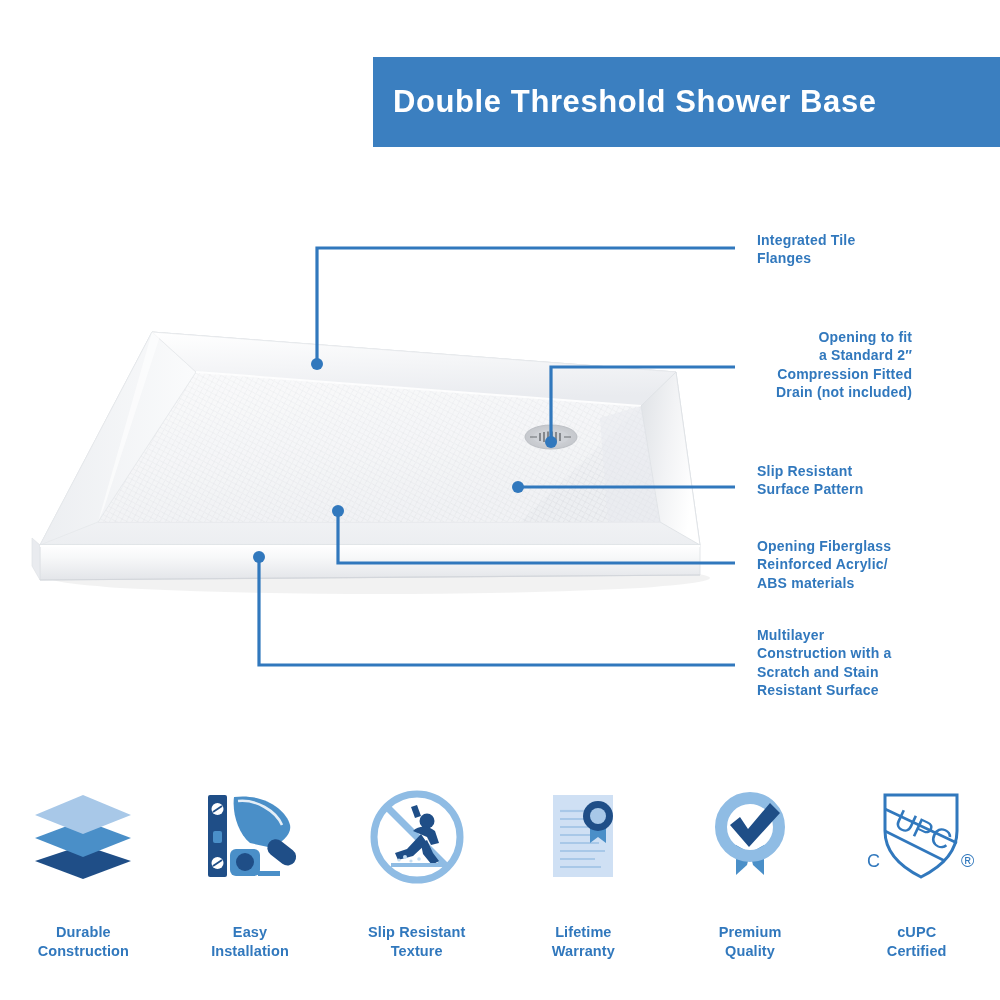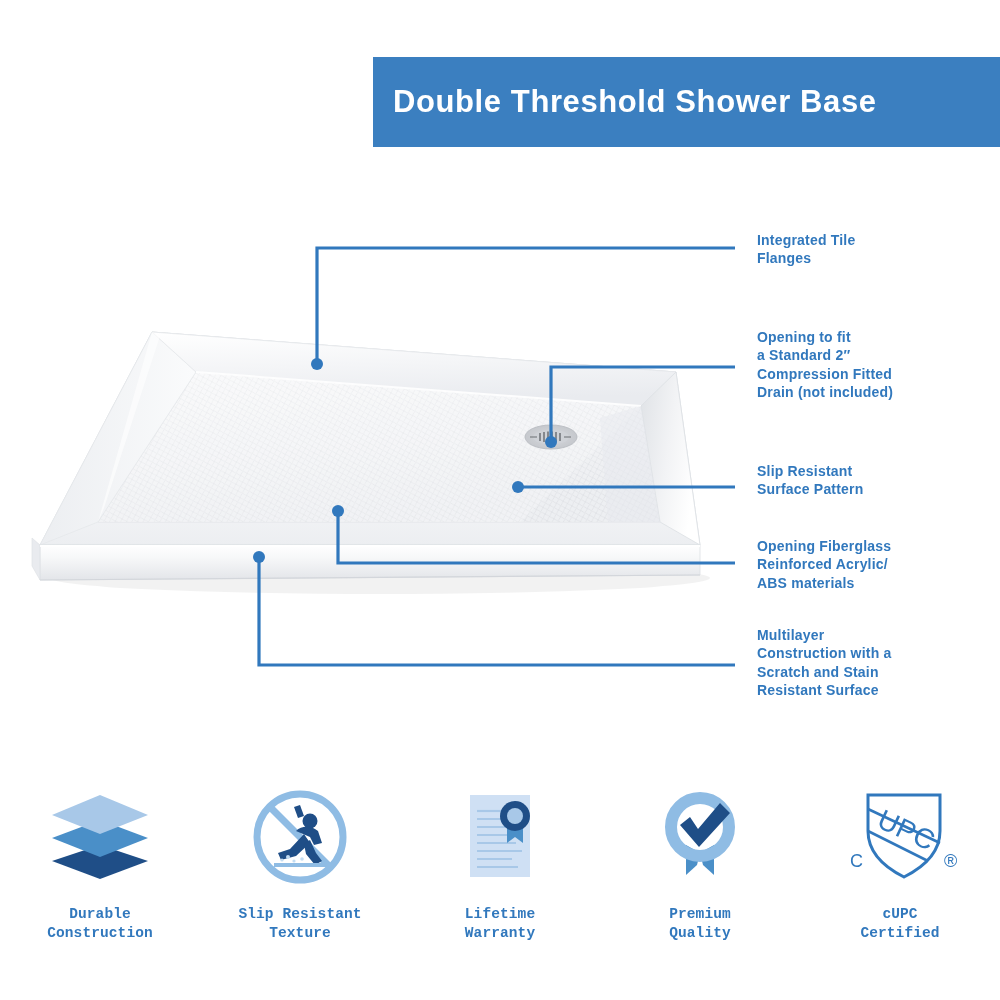--- a/index.html
+++ b/index.html
@@ -40,21 +40,21 @@
     position: absolute;
     color: #3178bd;
     font-size: 14px;
     font-weight: bold;
     line-height: 1.32;
     letter-spacing: 0.2px;
     white-space: pre-line;
     font-family: "Liberation Sans", sans-serif;
   }
   #callout-flanges   { left: 757px; top: 231px; }
-  #callout-drain     { left: 757px; top: 328px; }
+  #callout-drain     { left: 776px; top: 328px; text-align: right; }
   #callout-slip      { left: 757px; top: 462px; }
   #callout-material  { left: 757px; top: 537px; }
   #callout-multi     { left: 757px; top: 626px; }
 
   
   #product-svg, #leader-svg {
     position: absolute;
     left: 0; top: 0;
     width: 1000px; height: 1000px;
   }
@@ -74,29 +74,29 @@
     align-items: center;
     justify-content: flex-start;
   }
   .feature-icon {
     height: 118px;
     display: flex;
     align-items: center;
     justify-content: center;
   }
   .feature-label {
-    margin-top: 9px;
+    margin-top: 27px;
     text-align: center;
     color: #3178bd;
     font-size: 14.5px;
     font-weight: bold;
     line-height: 1.3;
     white-space: pre-line;
     letter-spacing: 0.1px;
-    font-family: Liberation Mono, monospace;
+    font-family: Liberation Sans, sans-serif;
   }
 </style>
 </head>
 <body>
 
 <div id="page">
 
   <div id="title-banner">
     <span id="title-text">Double Threshold Shower Base</span>
   </div>
@@ -245,20 +245,44 @@
         <svg width="112" height="100" viewBox="0 0 112 100" xmlns="http://www.w3.org/2000/svg">
           <polygon points="56,58 8,74 56,92 104,74" fill="#1f4e87"></polygon>
           <polygon points="56,33 8,51 56,70 104,51" fill="#4a8fc8"></polygon>
           <polygon points="56,8 8,28 56,47 104,28" fill="#a8c8e8"></polygon>
         </svg>
       </div>
       <div class="feature-label">Durable
 Construction</div>
     </div>
 
+    <div class="feature-item">
+      <div class="feature-icon">
+        <svg width="112" height="100" viewBox="0 0 112 100" xmlns="http://www.w3.org/2000/svg">
+
+          <rect x="14" y="8" width="19" height="82" rx="2" fill="#1f4e87"></rect>
+          <ellipse cx="23.5" cy="22" rx="6" ry="6" fill="#ffffff"></ellipse>
+          <line x1="19" y1="25" x2="28" y2="19" stroke="#1f4e87" stroke-width="1.8"></line>
+          <ellipse cx="23.5" cy="76" rx="6" ry="6" fill="#ffffff"></ellipse>
+          <line x1="19" y1="79" x2="28" y2="73" stroke="#1f4e87" stroke-width="1.8"></line>
+          <rect x="19" y="44" width="9" height="12" rx="2" fill="#4a8fc8"></rect>
+
+          <path d="M40 10 C68 6 92 22 96 38 C98 48 86 58 74 60 L56 56 C44 46 38 26 40 10 Z" fill="#4a8fc8"></path>
+          <path d="M44 14 C62 12 82 24 88 38" fill="none" stroke="#ffffff" stroke-width="2.6" opacity="0.85"></path>
+
+          <rect x="72" y="57" width="32" height="17" rx="8.5" fill="#1f4e87" transform="rotate(38 88 65)"></rect>
+
+          <rect x="36" y="62" width="30" height="27" rx="6" fill="#4a8fc8"></rect>
+          <circle cx="51" cy="75" r="9" fill="#1f4e87"></circle>
+          <rect x="64" y="84" width="22" height="5" fill="#4a8fc8"></rect>
+        </svg>
+      </div>
+      <div class="feature-label">Easy
+Installation</div>
+    </div>
 
     <div class="feature-item">
       <div class="feature-icon">
         <svg width="112" height="100" viewBox="0 0 112 100" xmlns="http://www.w3.org/2000/svg">
           <circle cx="56" cy="50" r="43" fill="none" stroke="#8fbce4" stroke-width="7"></circle>
           <line x1="26" y1="20" x2="86" y2="80" stroke="#8fbce4" stroke-width="7"></line>
 
           <circle cx="66" cy="34" r="7.5" fill="#1f4e87"></circle>
           <path d="M52 44 C58 38 68 39 74 44 L78 56 L70 58 L66 50 Z" fill="#1f4e87"></path>
           <path d="M60 47 L46 62 L34 66 L37 73 L52 69 L66 56 Z" fill="#1f4e87"></path>

